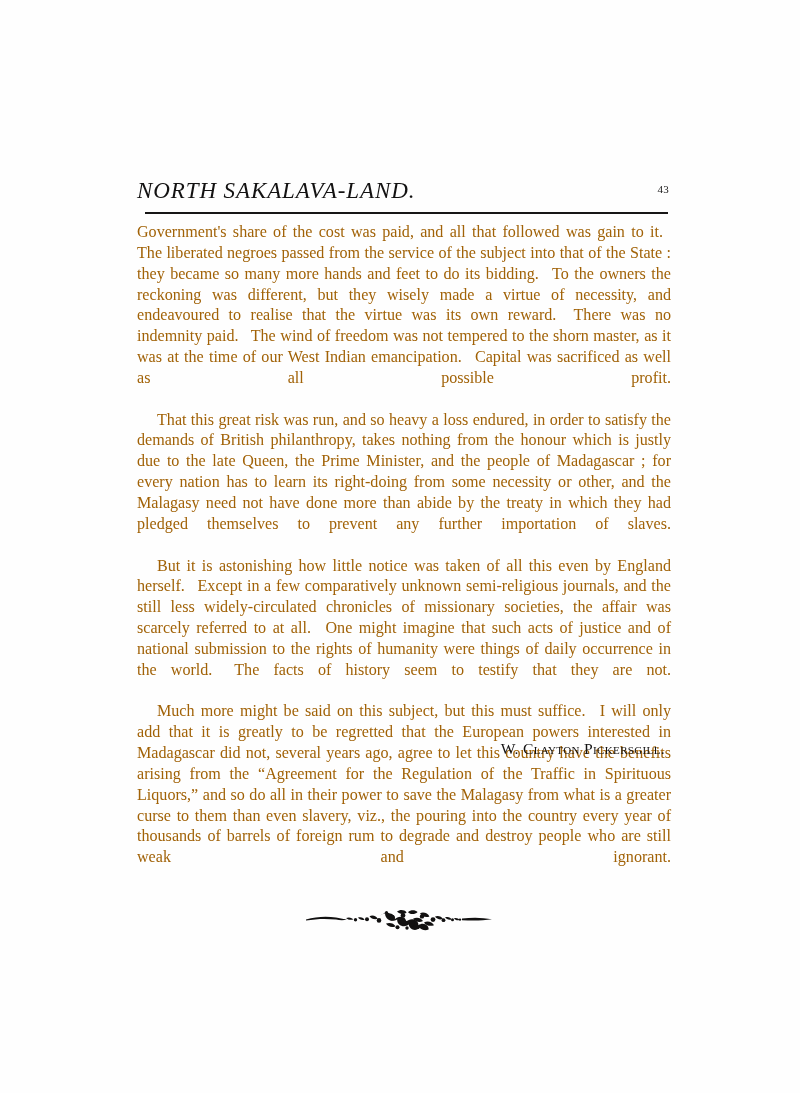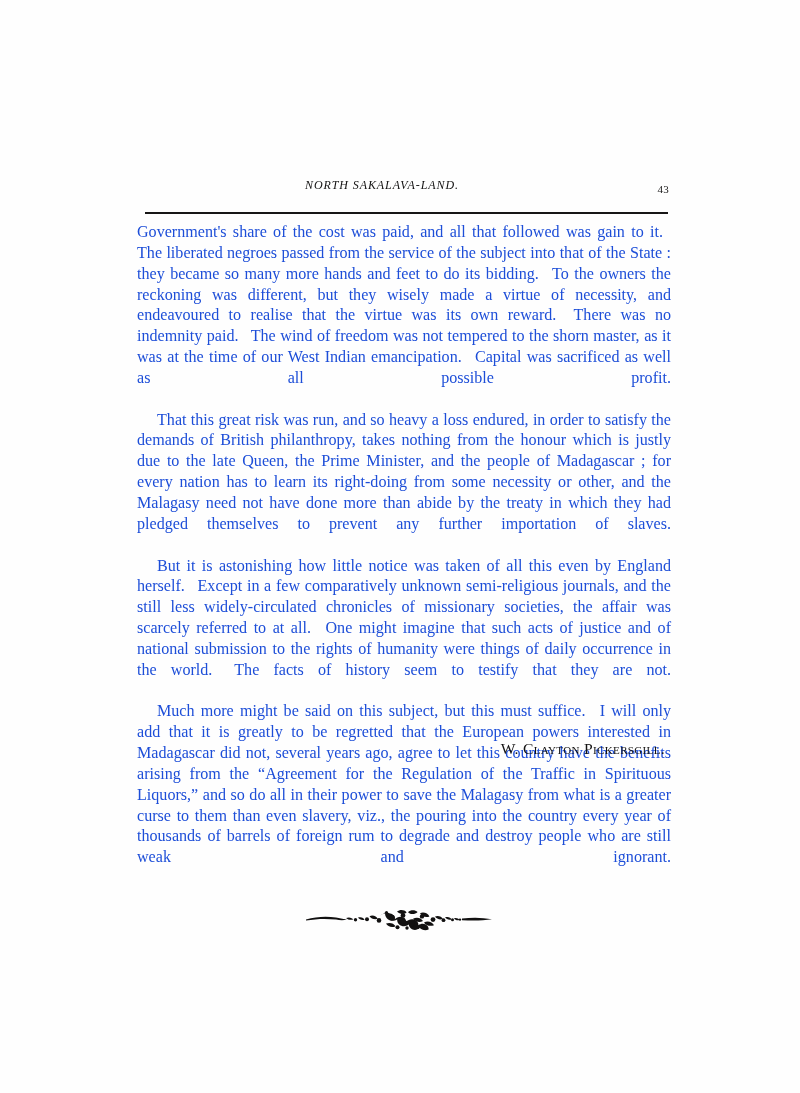--- a/index.html
+++ b/index.html
@@ -30,23 +30,23 @@
     left: 137px;
     top: 178px;
     width: 532px;
     height: 30px;
   }
   .running-head {
     position: absolute;
     left: 0;
     top: 0;
     width: 490px;
-    text-align: center;
+    text-align: left;
     font-style: italic;
-    font-size: 12px;
+    font-size: 23px;
     letter-spacing: 0.9px;
     color: #131212;
     white-space: nowrap;
   }
   .folio {
     position: absolute;
     right: 0;
     top: 5px;
     font-size: 11px;
     color: #181717;
@@ -67,21 +67,21 @@
     left: 137px;
     top: 222px;
     width: 534px;
   }
   .body-text p {
     margin: 0;
     font-size: 16.1px;
     line-height: 20.85px;
     text-align: justify;
     text-indent: 20px;
-    color: #1d4ed8;
+    color: #a16207;
     word-spacing: 0.2px;
     hyphens: manual;
   }
   .body-text p.first {
     text-indent: 0;
   }
   
   .body-text p:after {
     content: "";
     display: inline-block;

